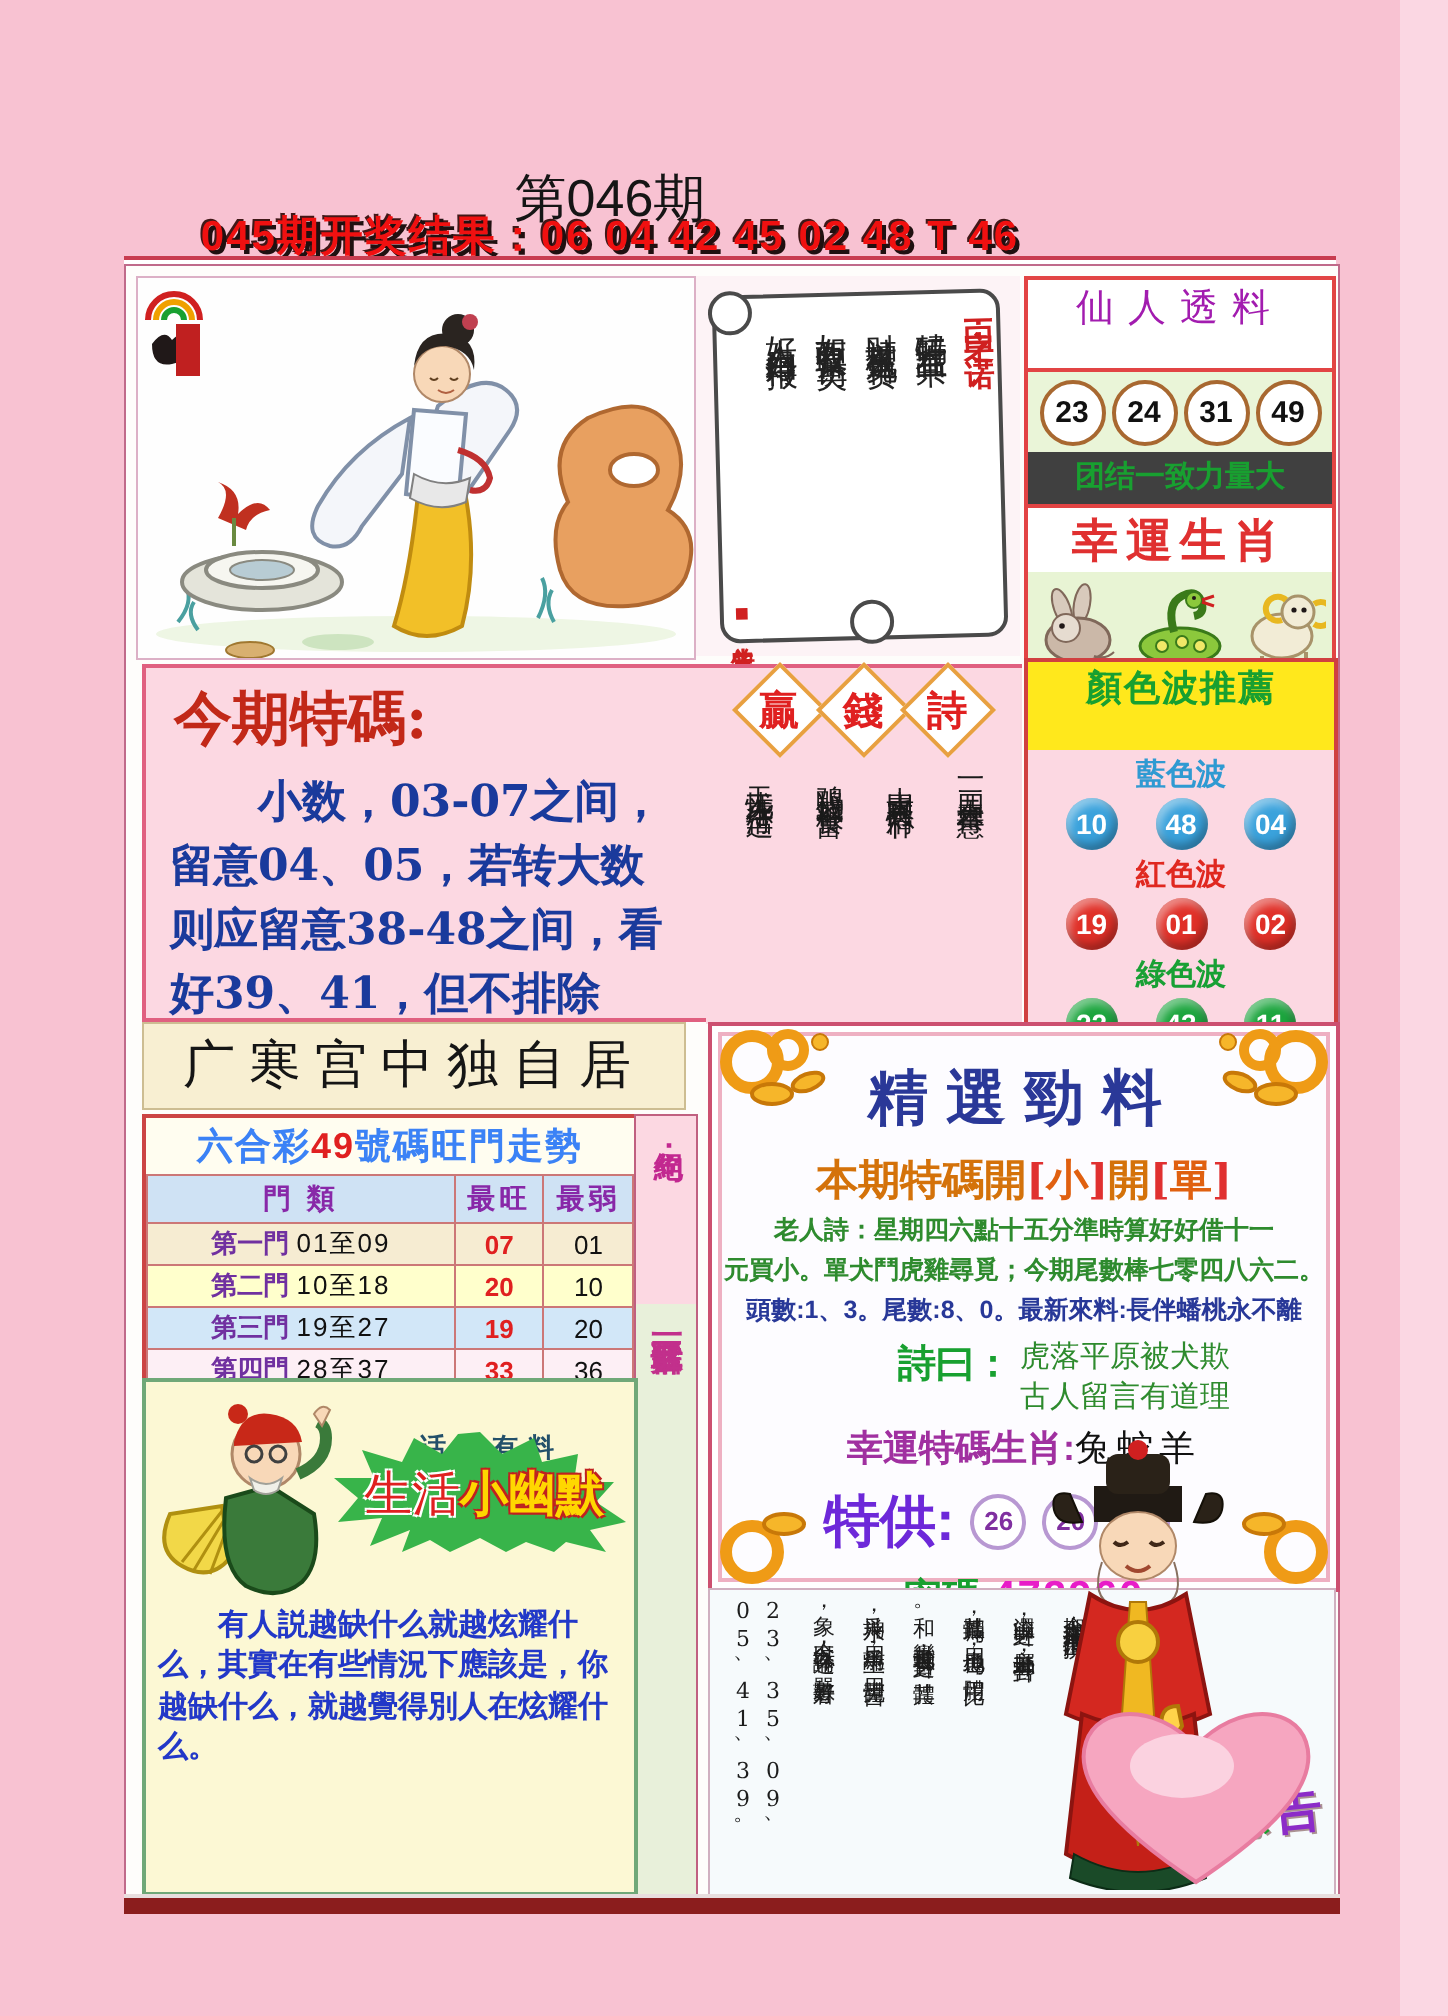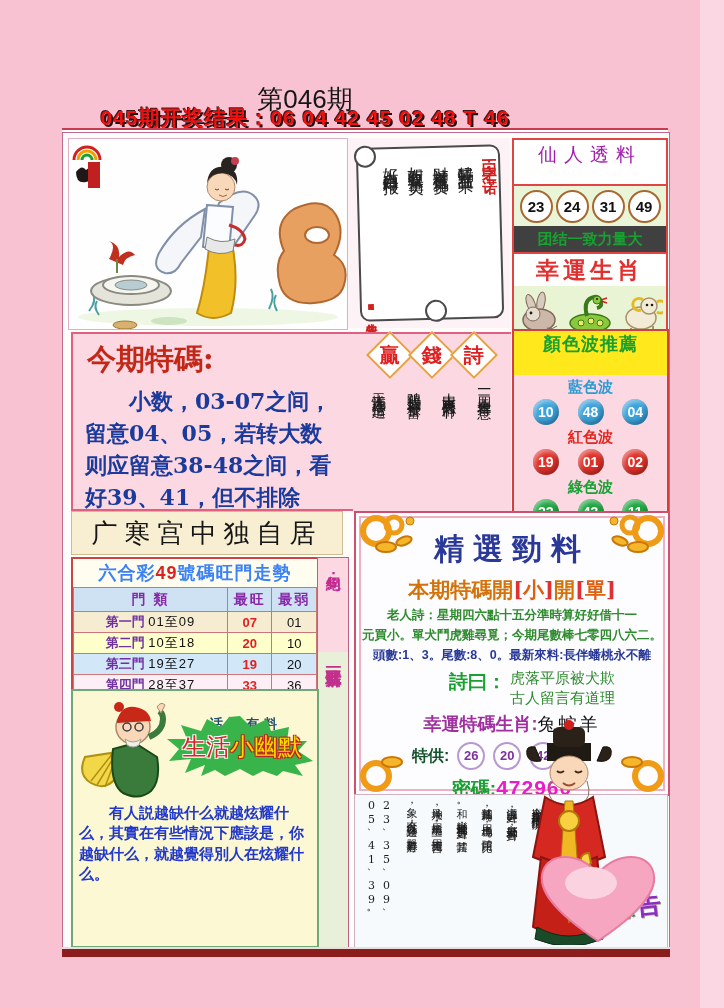--- a/index.html
+++ b/index.html
@@ -90,21 +90,21 @@
   .verse-text{height:289px;background:#e8f0da;display:flex;justify-content:center;padding-top:6px;
         font-size:16px;font-weight:bold;color:#c2308c;font-family:"DejaVu Serif",serif;}
   
   .humor{left:8px;top:556px;width:244px;height:255px;background:#fcf8d4;border:2px solid #70a878;}
   .kicker{position:absolute;left:108px;top:24px;width:130px;text-align:center;font-size:13px;
         font-weight:bold;color:#23506a;letter-spacing:5px;}
   .burst{position:absolute;left:92px;top:24px;width:150px;height:62px;}
   .humor-title{position:absolute;left:96px;top:40px;width:146px;text-align:center;white-space:nowrap;}
   .ht-red{font-size:24px;font-weight:normal;color:#e02020;
         text-shadow:1px 1px 0 #fff,-1px -1px 0 #fff,1px -1px 0 #fff,-1px 1px 0 #fff;}
-  .ht-gold{font-size:24px;font-weight:normal;color:#ffd700;
+  .ht-gold{font-size:24px;font-weight:bold;color:#ffd700;
         text-shadow:1px 1px 0 #c02020,-1px -1px 0 #c02020,1px -1px 0 #c02020,-1px 1px 0 #c02020;}
   .humor-body{position:absolute;left:6px;top:112px;width:230px;font-size:15px;font-weight:bold;
         color:#2238c8;line-height:1.35;text-indent:2em;}
   .oldman{position:absolute;left:2px;top:2px;width:100px;height:106px;}
   
   .premium{left:291px;top:378px;width:312px;height:281px;background:#fdfcff;border:2px solid #cc5070;
         box-shadow:inset 0 0 0 3px #fff,inset 0 0 0 5px #eeb0c2;}
   .pm-title{margin-top:16px;text-align:center;font-size:30px;font-weight:bold;color:#2a3898;
         letter-spacing:9px;font-family:"DejaVu Serif",serif;}
   .pm-headline{margin-top:6px;text-align:center;font-size:21px;font-weight:bold;color:#d4720a;
@@ -112,21 +112,21 @@
   .pm-bracket{color:#e03030;} .pm-hot{color:#e06010;}
   .pm-line{margin:3px 6px 0;text-align:center;font-size:12.5px;font-weight:bold;white-space:nowrap;}
   .pm-green{color:#2e8b2e;} .pm-navy{color:#283898;}
   .pm-poem{display:flex;justify-content:center;margin-top:5px;gap:4px;}
   .pm-poem-label{font-size:19px;font-weight:bold;color:#18a030;margin-left:40px;}
   .pm-poem-lines{font-size:15px;color:#2e8b2e;font-family:"DejaVu Serif",serif;line-height:1.3;}
   .pm-zodiac{margin-top:4px;text-align:center;}
   .pm-zlabel{font-size:18px;font-weight:bold;color:#a030a0;}
   .pm-zvalue{font-size:18px;color:#111;font-family:"DejaVu Serif",serif;letter-spacing:3px;}
   .pm-supply{margin-top:6px;display:flex;align-items:center;margin-left:56px;gap:8px;}
-  .pm-slabel{font-size:16px;font-weight:bold;color:#14532d;}
+  .pm-slabel{font-size:28px;font-weight:bold;color:#6d28d9;}
   .sball{width:24px;height:24px;border-radius:50%;border:2px solid #b898d2;background:#fff;
         text-align:center;line-height:24px;font-size:13px;font-weight:bold;color:#8030a0;}
   .pm-pass{margin-top:6px;text-align:center;}
   .pm-plabel{font-size:19px;font-weight:bold;color:#18a030;}
   .pm-pvalue{font-size:21px;font-weight:bold;color:#e81cc8;letter-spacing:1px;}
   .orn{position:absolute;width:64px;height:48px;}
   .orn.tr{right:0;transform:scaleX(-1);} .orn.bl{bottom:0;transform:scaleY(-1);}
   .orn.br{bottom:0;right:0;transform:scale(-1,-1);}
   
   .bottom-sec{left:291px;top:661px;width:312px;height:152px;background:#f6fafc;border:1px solid #d0b0c0;}

